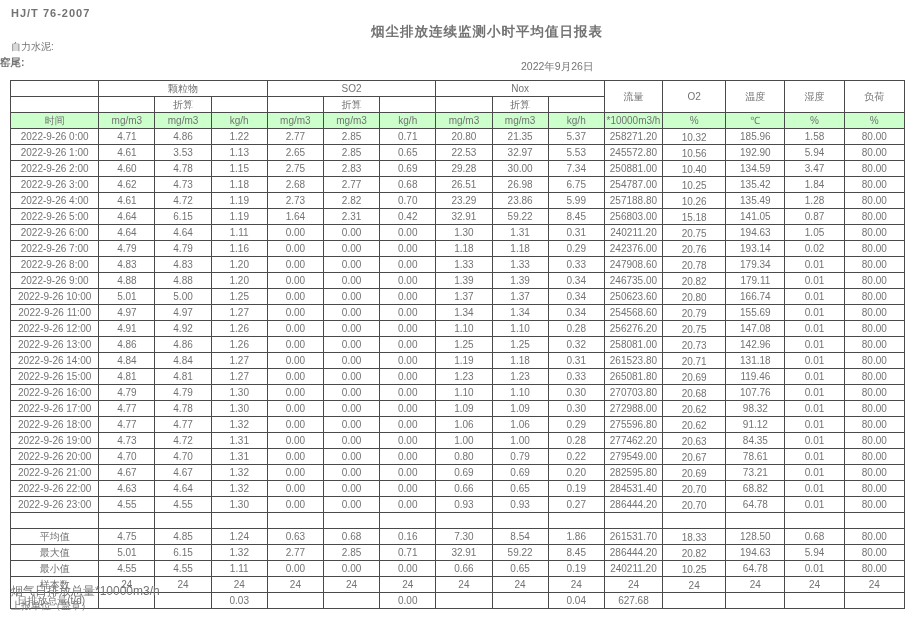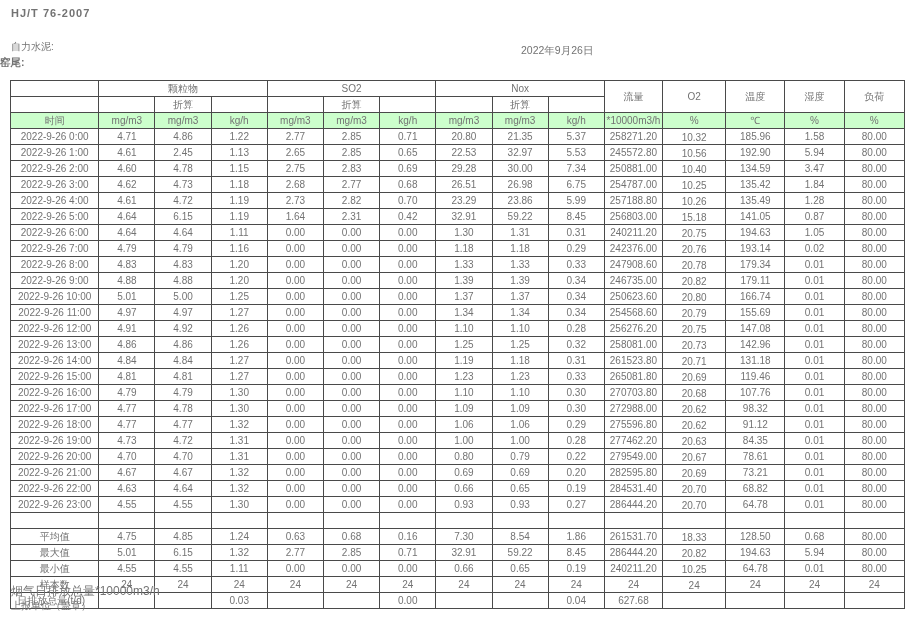--- a/index.html
+++ b/index.html
@@ -2,41 +2,42 @@
 <html><head>
 <meta charset="utf-8">
 <style>
   html,body{margin:0;padding:0;background:#fff;}
   .sheet{position:relative;width:911px;height:617px;background:#ffffff;overflow:hidden;
          font-family:"Liberation Sans",sans-serif;color:#737373;}
   .std-no{position:absolute;left:11px;top:7px;font-size:11px;font-weight:bold;letter-spacing:1px;}
   .rpt-title{position:absolute;left:371px;top:23px;font-size:13.5px;font-weight:bold;letter-spacing:1px;}
   .company{position:absolute;left:11px;top:40px;font-size:10px;font-weight:normal;}
   .location{position:absolute;left:0;top:56px;font-size:10.5px;font-weight:bold;}
-  .rpt-date{position:absolute;left:521px;top:44px;font-size:10.5px;}
+  .rpt-date{position:absolute;left:521px;top:60px;font-size:10.5px;}
   table.report{position:absolute;left:10px;top:80px;width:895px;border-collapse:collapse;table-layout:fixed;}
   table.report td{border:1px solid #4a4a4a;padding:0;text-align:center;font-size:10px;
                   height:15px;line-height:14px;overflow:hidden;white-space:nowrap;}
   table.report thead td{height:15px;}
   .green{background:#ccffcc;padding-left:36px;}
   td.o2low{vertical-align:bottom;}
   td.o2low > span{position:relative;top:1px;}
   td.sum-label{text-align:center;}
   td.total-label{text-align:left;}
   td.total-label span{display:inline-block;margin-left:-7px;background:#fff;padding:0 1px;}
   .foot-note{position:absolute;left:11px;top:583px;font-size:12px;}
   .foot-report{position:absolute;left:11px;top:599px;font-size:10px;}
   .foot-unit{position:absolute;left:168px;top:633px;font-size:10px;}
 </style>
 </head>
 <body>
 
 <div class="sheet">
 
   <div class="std-no">HJ/T  76-2007</div>
+  <div class="rpt-title">烟尘排放连续监测小时平均值日报表</div>
   <div class="company">自力水泥:</div>
   <div class="location">窑尾:</div>
   <div class="rpt-date">2022年9月26日</div>
 
   <table class="report">
     <colgroup>
       <col style="width:88px">
         <col style="width:56px">
         <col style="width:56px">
         <col style="width:56px">
@@ -108,21 +109,21 @@
           <td>5.37</td>
           <td>258271.20</td>
           <td class="o2low"><span>10.32</span></td>
           <td>185.96</td>
           <td>1.58</td>
           <td>80.00</td>
         </tr>
         <tr>
           <td>2022-9-26 1:00</td>
           <td>4.61</td>
-          <td>2.45</td>
+          <td>3.53</td>
           <td>1.13</td>
           <td>2.65</td>
           <td>2.85</td>
           <td>0.65</td>
           <td>22.53</td>
           <td>32.97</td>
           <td>5.53</td>
           <td>245572.80</td>
           <td class="o2low"><span>10.56</span></td>
           <td>192.90</td>

